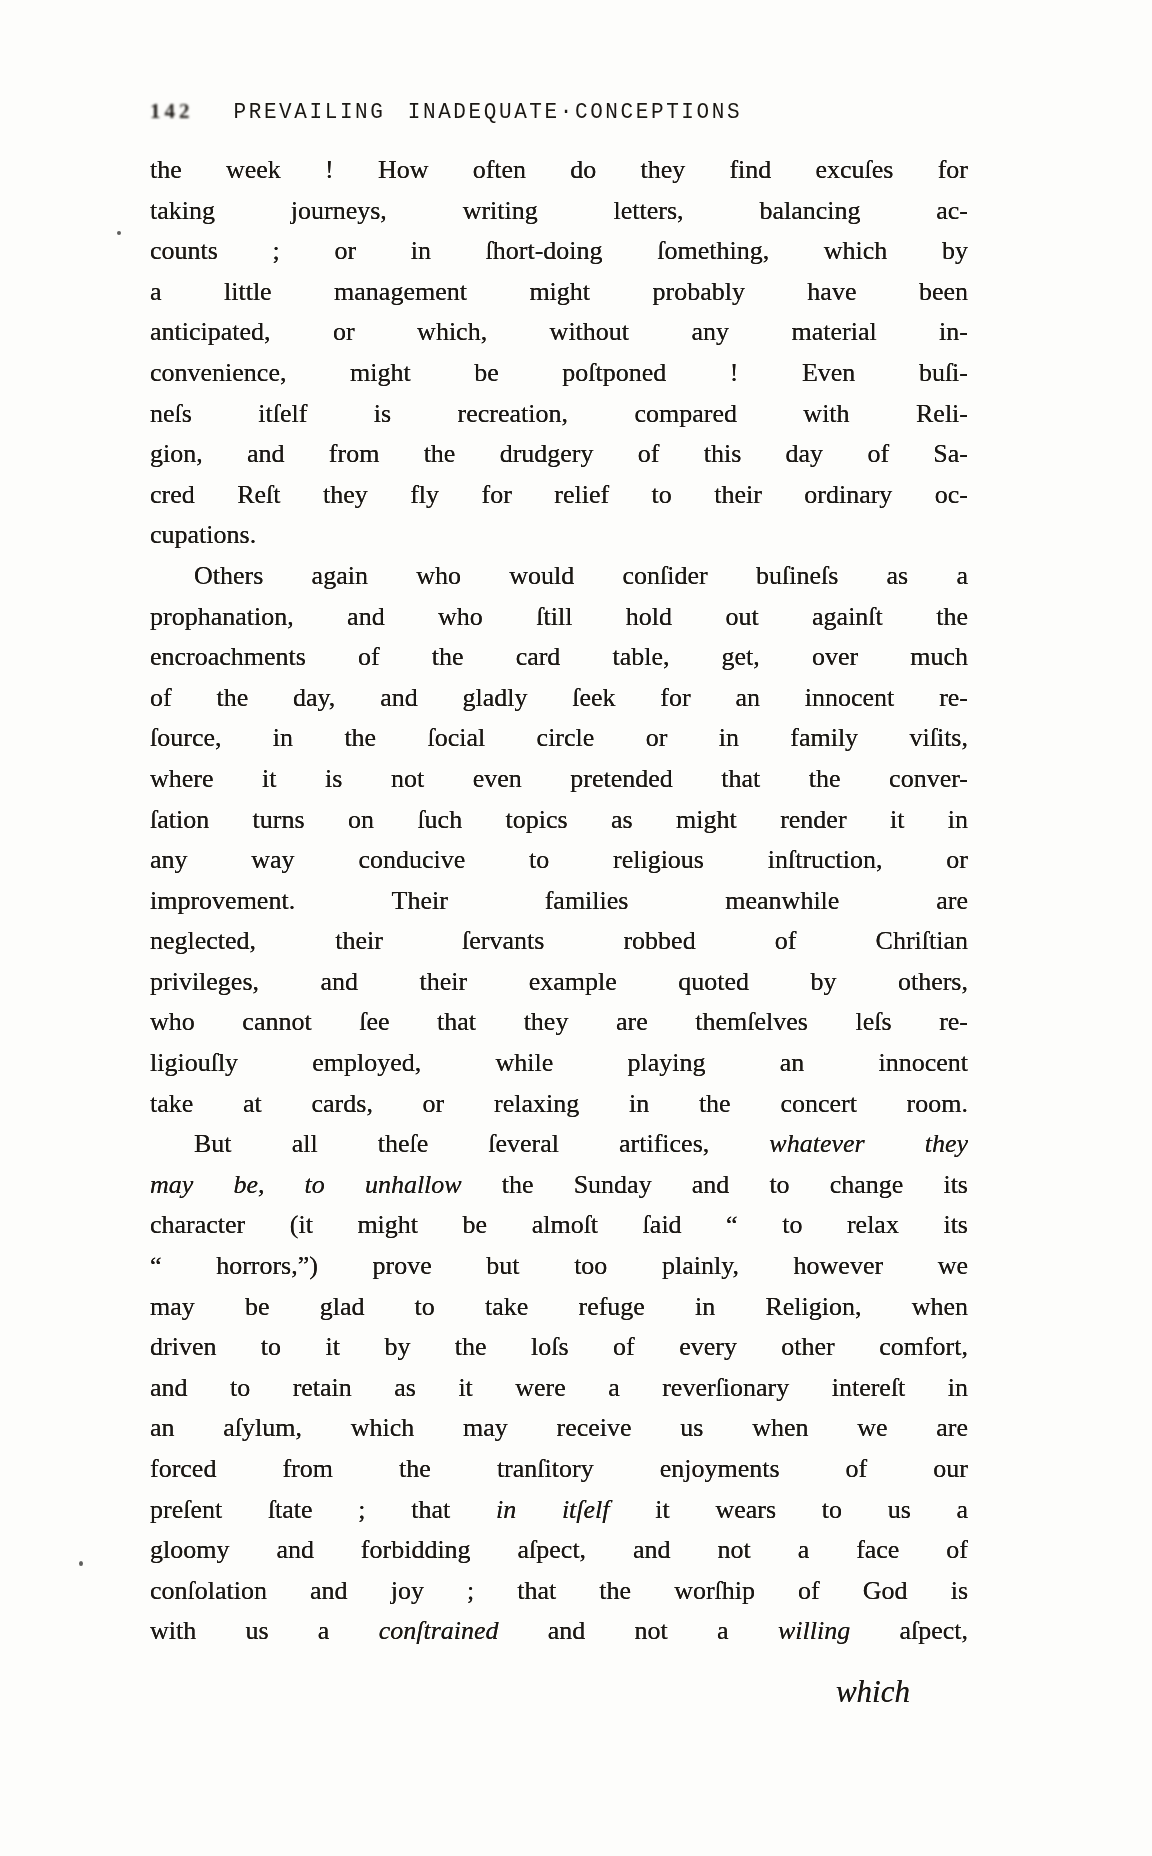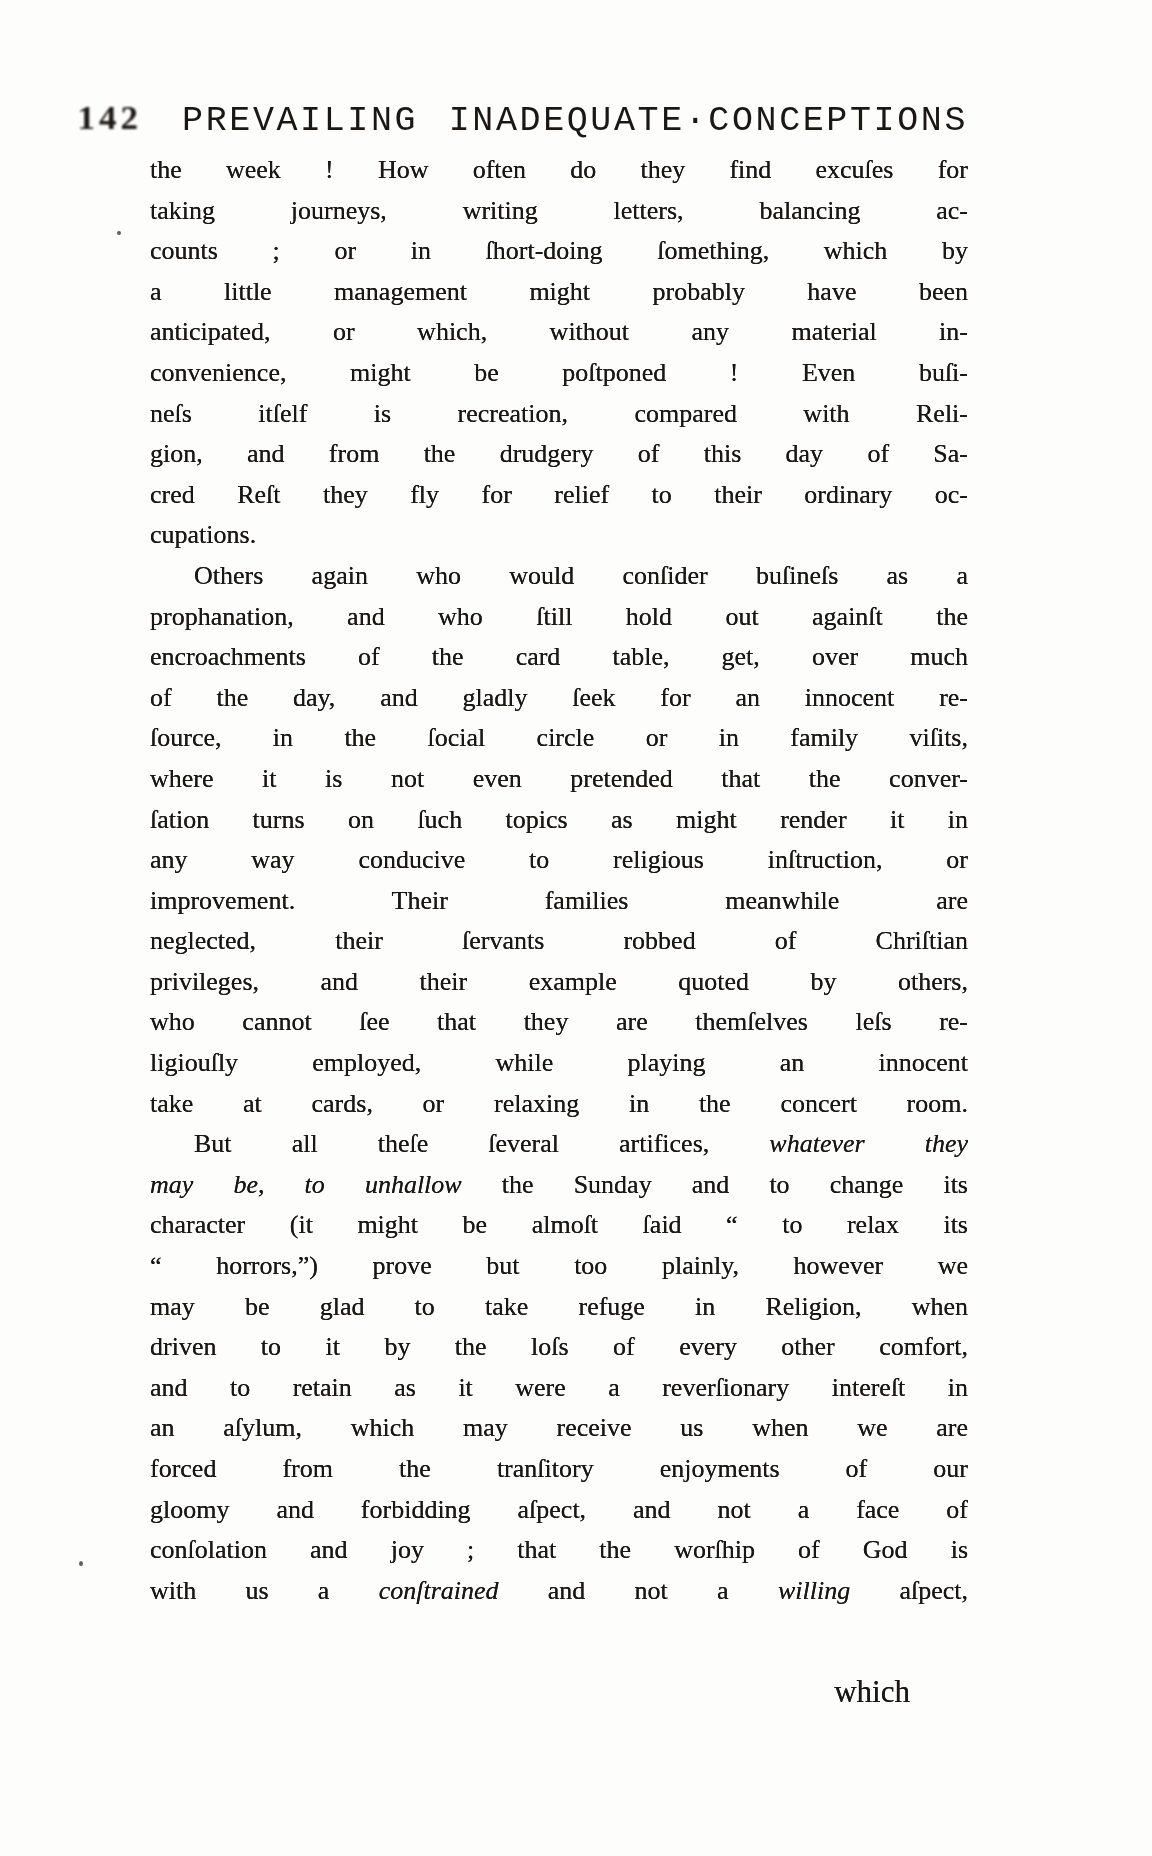--- a/index.html
+++ b/index.html
@@ -12,23 +12,22 @@
   .page {
     position: relative;
     width: 1152px; height: 1856px;
     background: var(--paper, #fdfdfb);
     overflow: hidden;
   }
   .header {
     position: absolute;
     left: 150px; top: 99px; width: 818px;
     display: flex; align-items: baseline;
-    font-size: 35px;
+    font-size: 21px;
     white-space: nowrap;
-    justify-content: flex-end;
   }
   .pagenum {
     letter-spacing: 4px;
     font-weight: bold;
     filter: blur(0.9px);
     transform: scaleY(0.95);
   }
   .runtitle {
     margin-left: 40px;
     letter-spacing: 2.6px;
@@ -56,20 +55,21 @@
   .catchword {
     position: absolute;
     left: 150px; width: 818px;
     top: 1672px;
     font-size: 31px;
     line-height: 40.6px;
     text-align: right;
     padding-right: 58px;
     box-sizing: border-box;
     text-shadow: 0 0 0.5px currentColor;
+    font-style: italic;
   }
   
   .speck { position: absolute; background: #2a2a28; border-radius: 50%; opacity: .75; }
   .speck1 { left: 117px; top: 231px; width: 4px; height: 4px; }
   .speck2 { left: 79px;  top: 1561px; width: 4px; height: 5px; }
 </style>
 </head>
 <body>
 
 <div class="page">
@@ -106,20 +106,21 @@
       <div class="line"><span>take at cards, or relaxing in the concert room.</span></div>
       <div class="line indent"><span>But all theſe ſeveral artifices, </span><i>whatever they</i></div>
       <div class="line"><i>may be, to unhallow</i><span> the Sunday and to change its</span></div>
       <div class="line"><span>character (it might be almoſt ſaid “ to relax its</span></div>
       <div class="line"><span>“ horrors,”) prove but too plainly, however we</span></div>
       <div class="line"><span>may be glad to take refuge in Religion, when</span></div>
       <div class="line"><span>driven to it by the loſs of every other comfort,</span></div>
       <div class="line"><span>and to retain as it were a reverſionary intereſt in</span></div>
       <div class="line"><span>an aſylum, which may receive us when we are</span></div>
       <div class="line"><span>forced from the tranſitory enjoyments of our</span></div>
+      <div class="line"><span>preſent ſtate ; that </span><i>in itſelf</i><span> it wears to us a</span></div>
       <div class="line"><span>gloomy and forbidding aſpect, and not a face of</span></div>
       <div class="line"><span>conſolation and joy ; that the worſhip of God is</span></div>
       <div class="line"><span>with us a </span><i>conſtrained</i><span> and not a </span><i>willing</i><span> aſpect,</span></div>
     </div>
 
   <div class="catchword">which</div>
 
   <div class="speck speck1"></div>
   <div class="speck speck2"></div>
 

